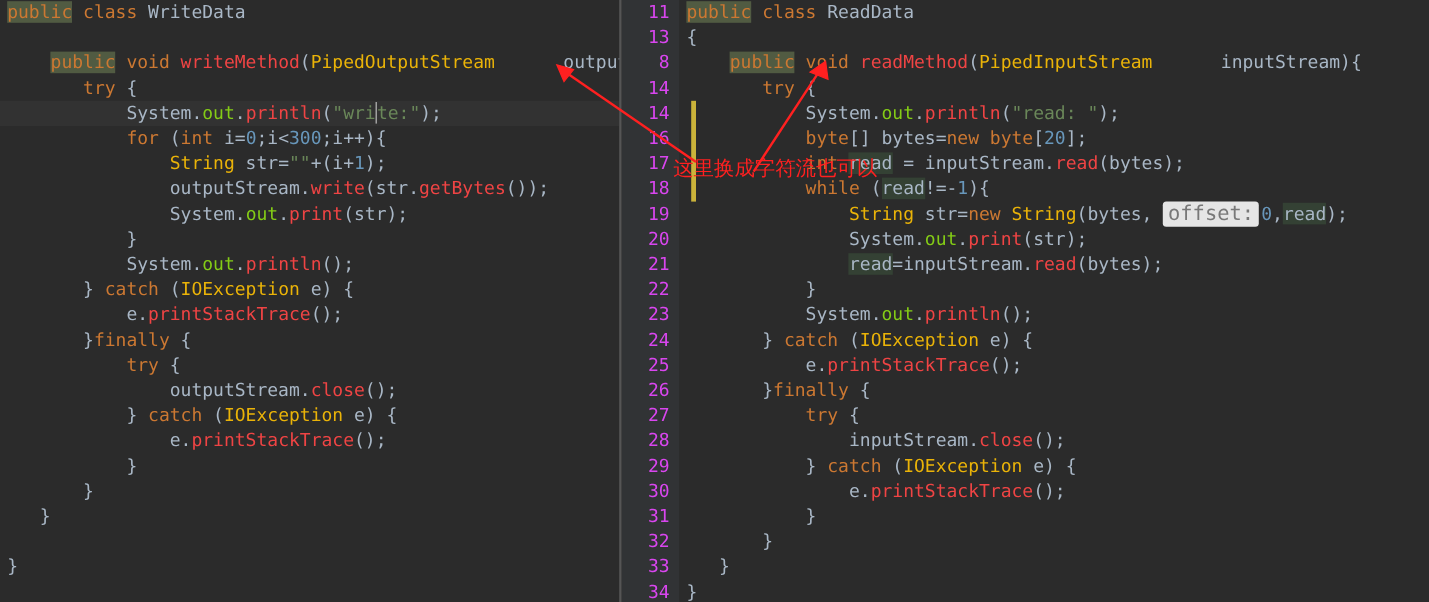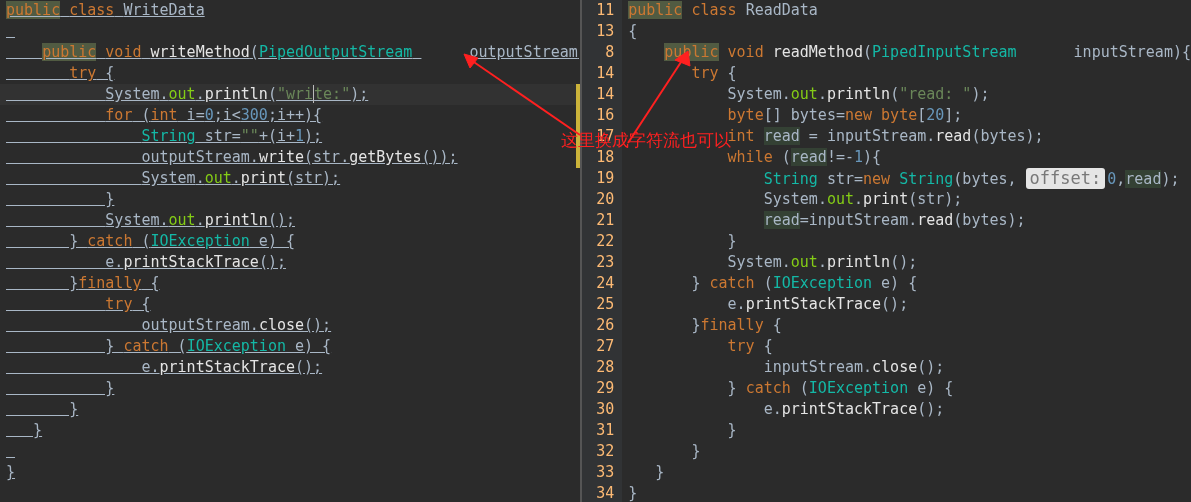--- a/index.html
+++ b/index.html
@@ -17,47 +17,47 @@
   .split {
     display:flex;
     height:100%;
   }
   .pane {
     height:100%;
     overflow:hidden;
     position:relative;
     display:flex;
   }
-  .pane-left { width:580px;text-decoration:underline; }
+  .pane-left { width:516px; }
   .divider {
     width:2px; background:#555;
   }
   .pane-right { flex:1; display:flex;}
   .gutter {
     background:#313335;
-    color:#fdba74;
+    color:#d946ef;
     text-align:right;
     padding:0 8px 0 0;
     width:48px;
     user-select:none;
   }
   .gutter .ln { height:21px; }
   .code {
     flex:1;
     padding-left:6px;
     white-space:pre;
     position:relative;
   }
   .line { height:21px; display:block; position:relative;}
   
   .kw   { color:#cc7832; }
   .kw-hl{ color:#cc7832; background:#515b42; }
   .cls  { color:#a9b7c6; }
-  .meth { color:#e5e5e5; }
-  .type { color:#14b8a6; }
+  .meth { color:#ef4444; }
+  .type { color:#eab308; }
   .param{ color:#a9b7c6;margin-left:48px; }
   .str  { color:#6a8759; }
   .num  { color:#6897bb; }
   .field{ color:#84cc16; }
   .hlvar{ background:#344134; color:#a9b7c6; }
   .hint { color:#787878; background:#e5e5e5; border-radius:3px; padding:0 4px; font-size:17px; display:inline-block; margin-right:2px;}
   
   .cur-line::before{
     content:"";
     position:absolute;

